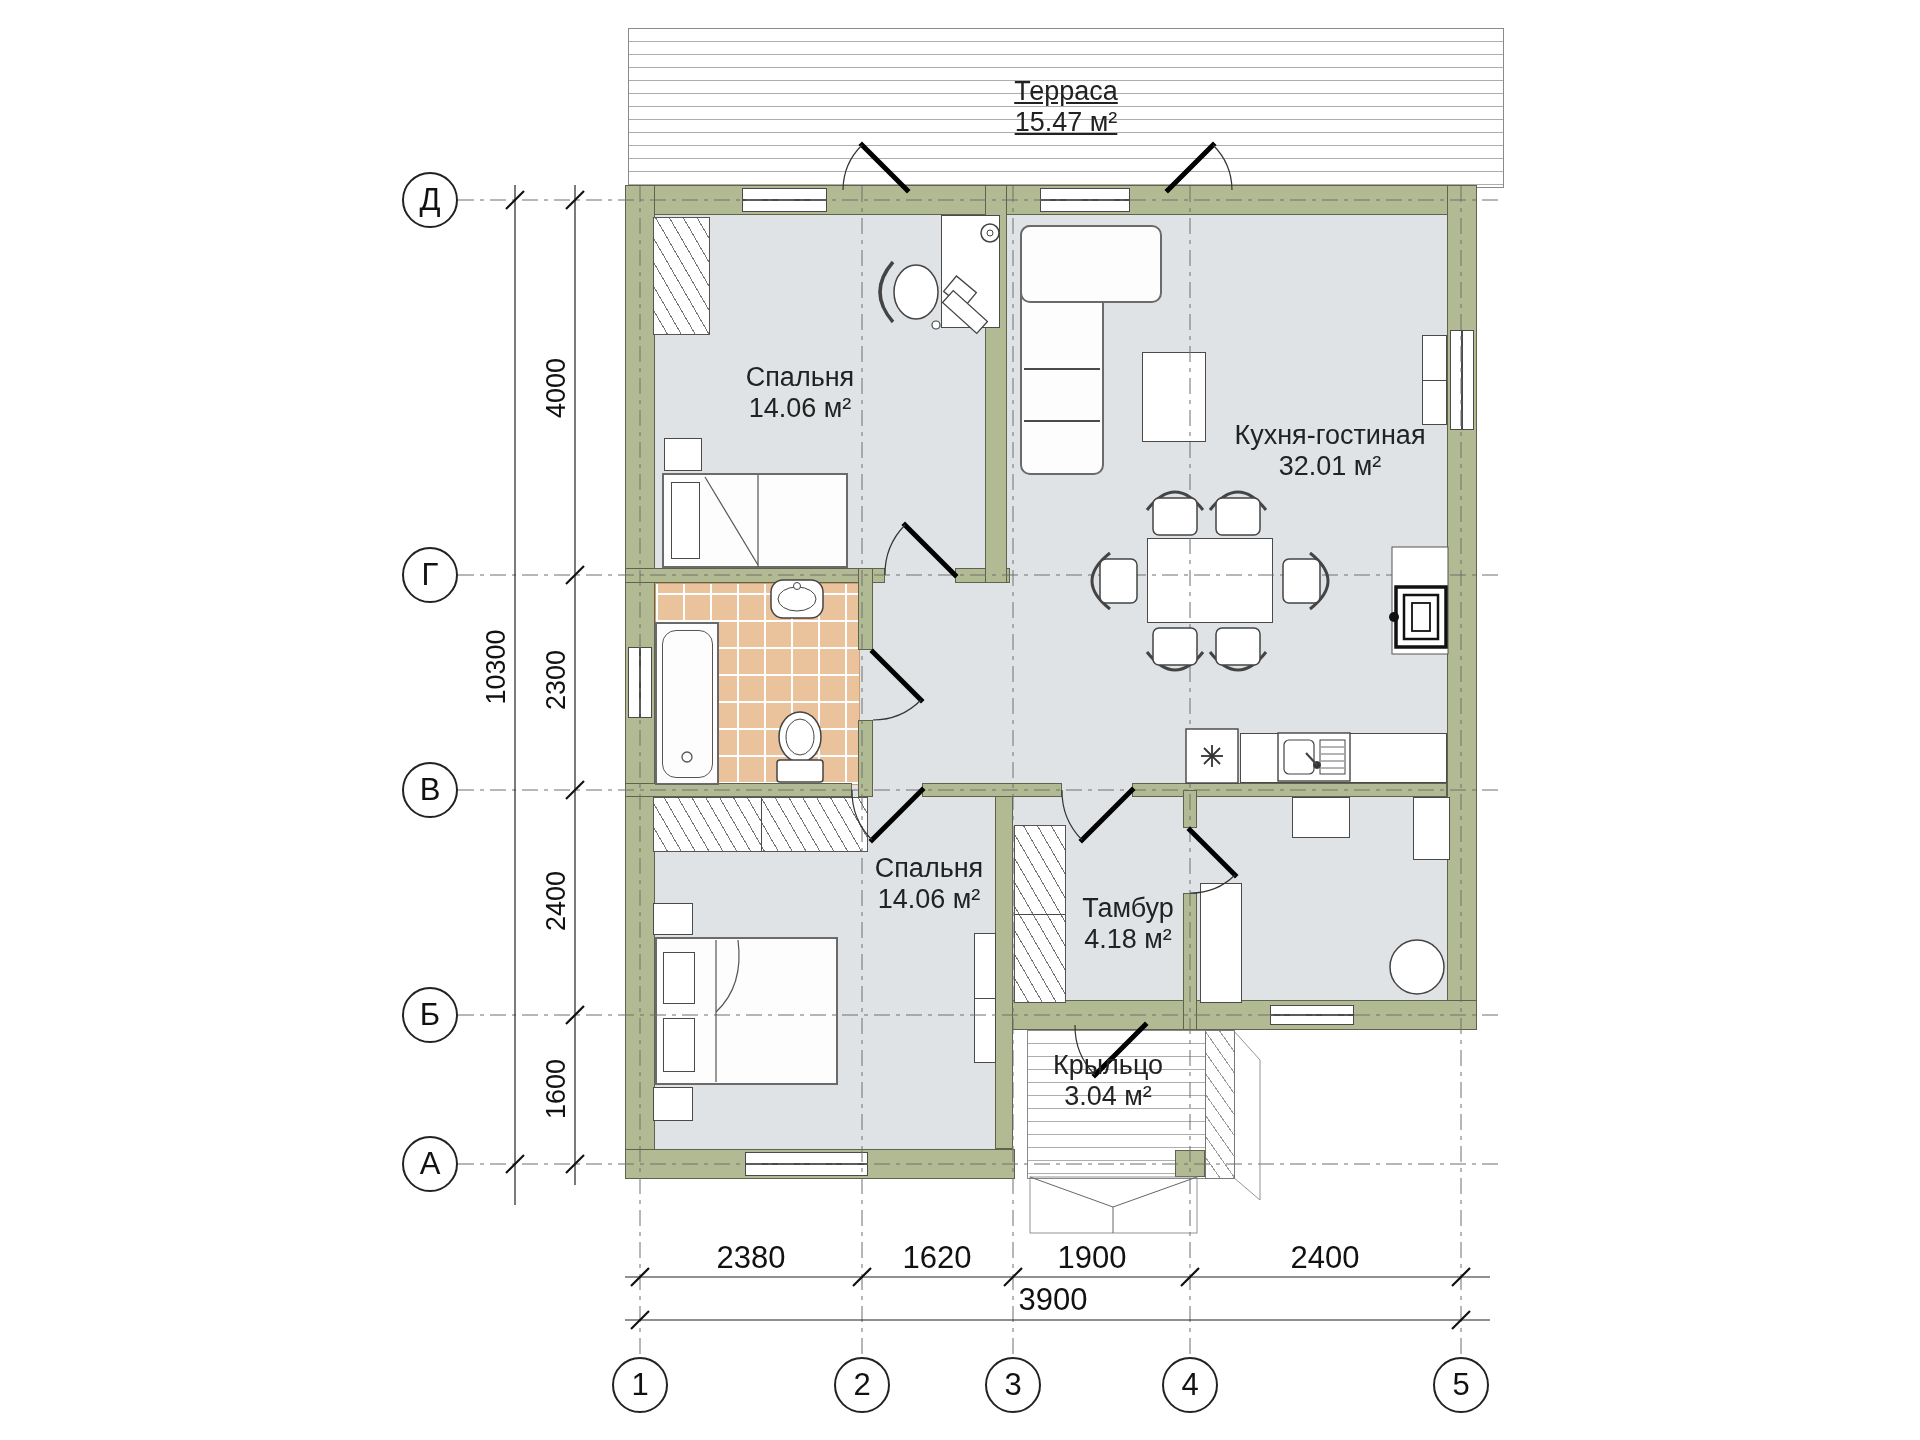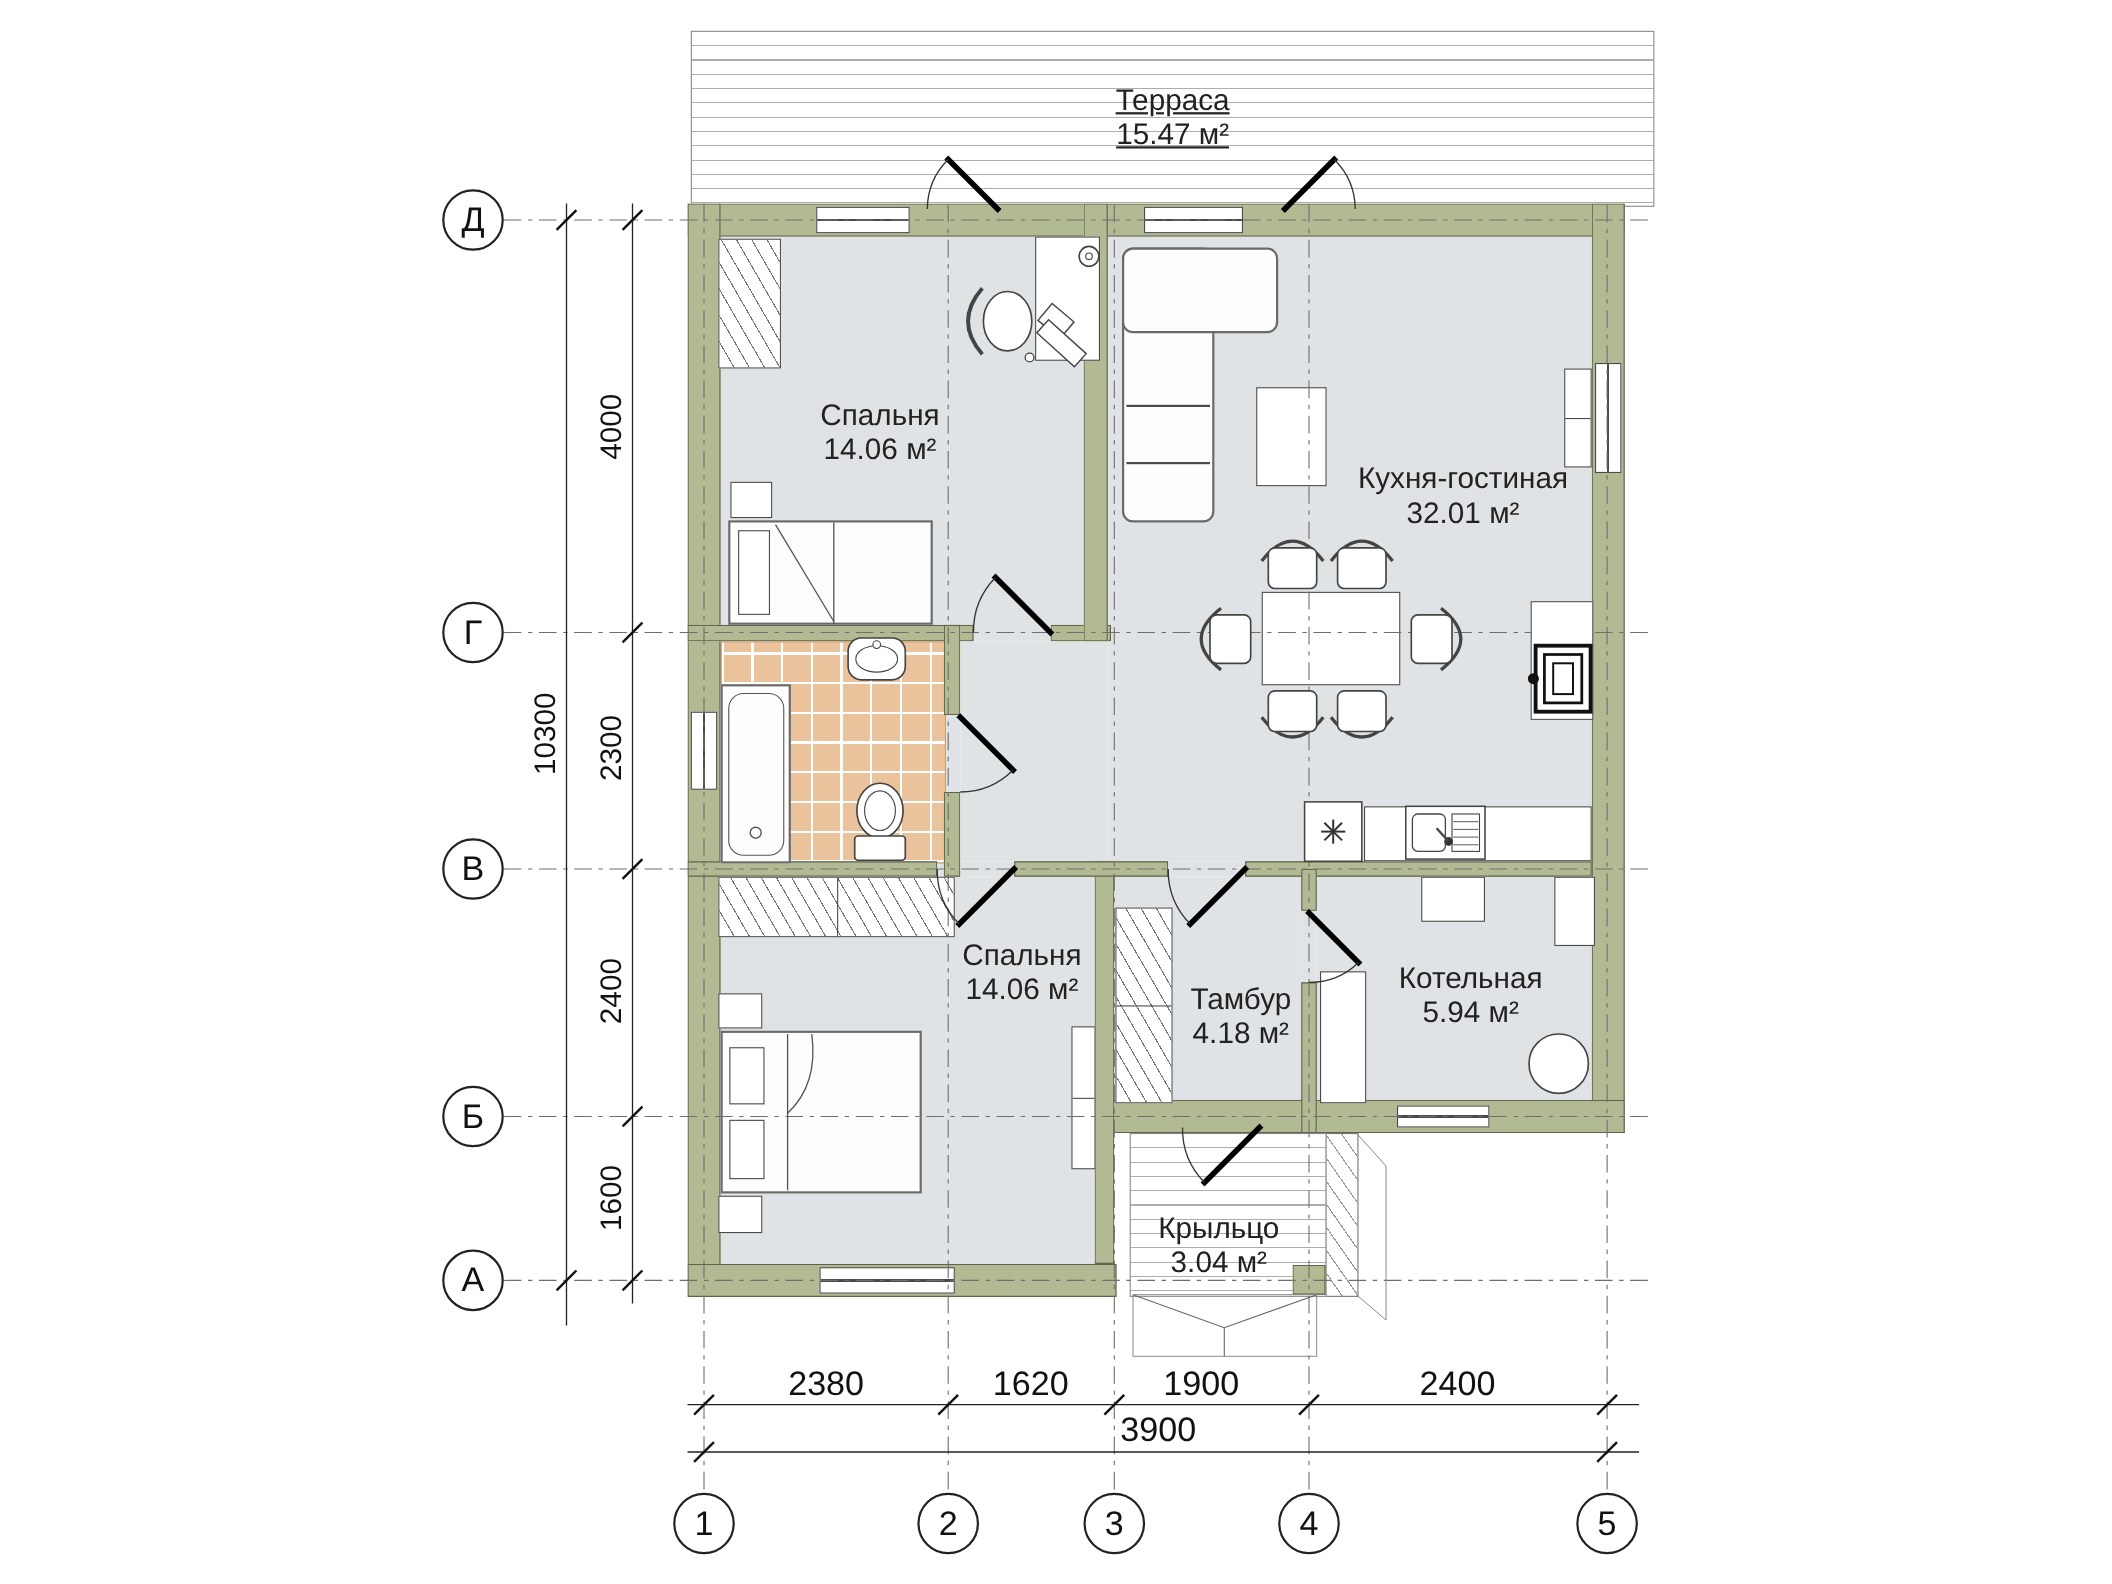--- a/index.html
+++ b/index.html
@@ -282,25 +282,21 @@
     <div>32.01 м²</div>
   </div>
   <div class="lbl" style="left:829px;top:853px;width:200px;">
     <div>Спальня</div>
     <div>14.06 м²</div>
   </div>
   <div class="lbl" style="left:1028px;top:893px;width:200px;">
     <div>Тамбур</div>
     <div>4.18 м²</div>
   </div>
-  <div class="lbl" style="left:1237px;top:874px;width:200px;">
-    <div>Котельная</div>
-    <div>5.94 м²</div>
-  </div>
-  <div class="lbl" style="left:1008px;top:1101px;width:200px;">
+  <div class="lbl" style="left:1008px;top:1050px;width:200px;">
     <div>Крыльцо</div>
     <div>3.04 м²</div>
   </div>
 
   <div class="dimV" style="left:556px;top:388px;">4000</div>
   <div class="dimV" style="left:556px;top:680px;">2300</div>
   <div class="dimV" style="left:556px;top:901px;">2400</div>
   <div class="dimV" style="left:556px;top:1089px;">1600</div>
   <div class="dimV" style="left:496px;top:667px;">10300</div>
 

